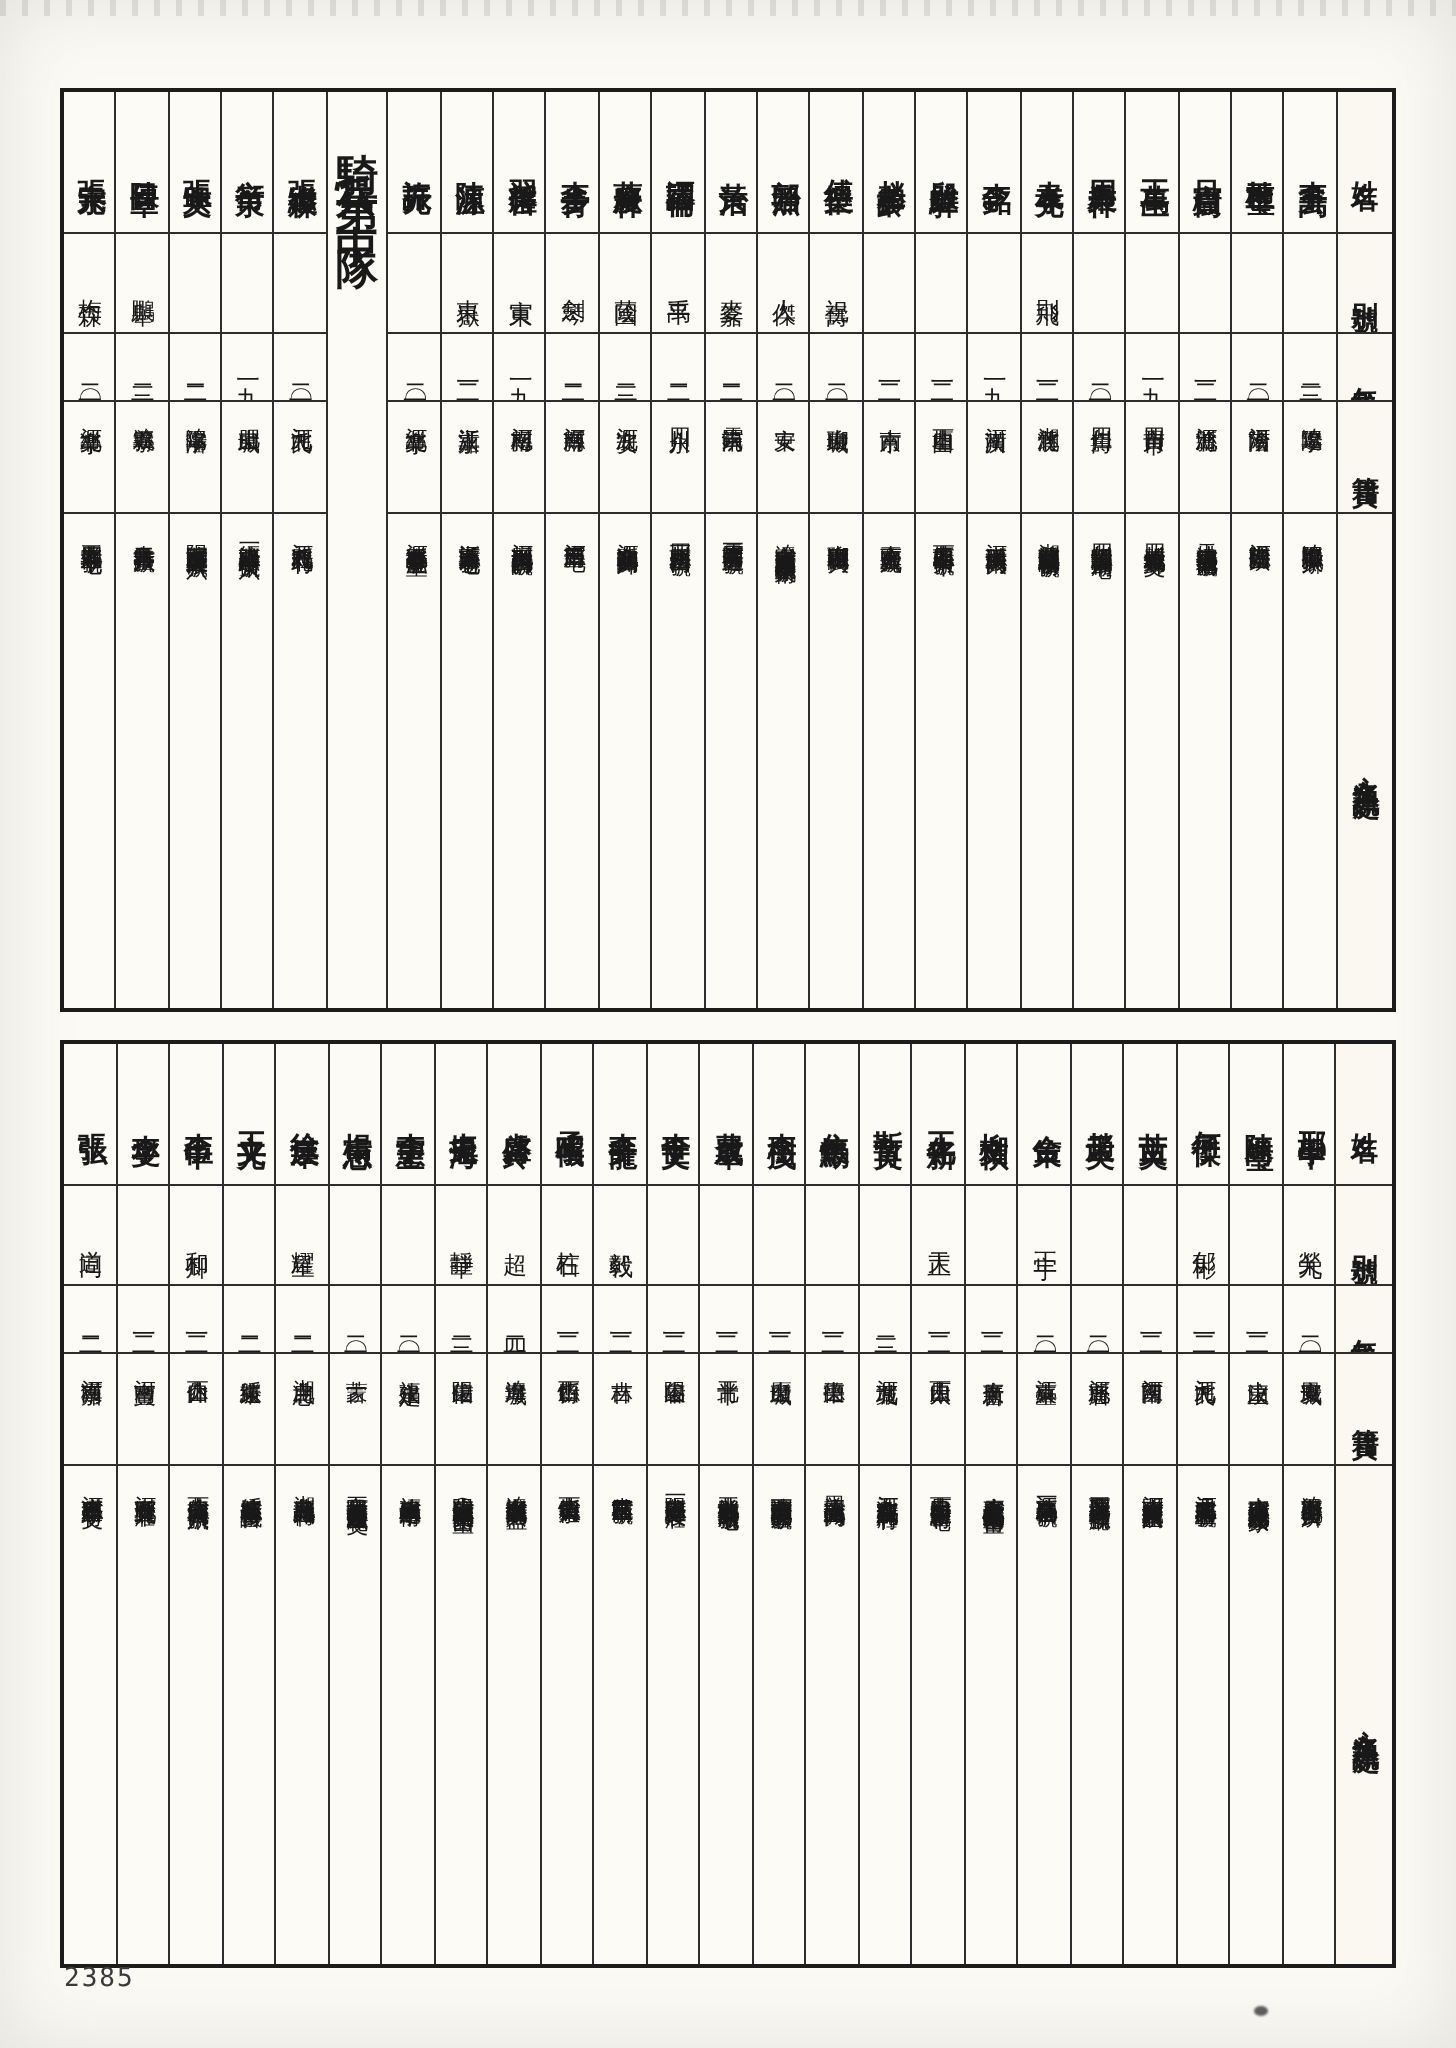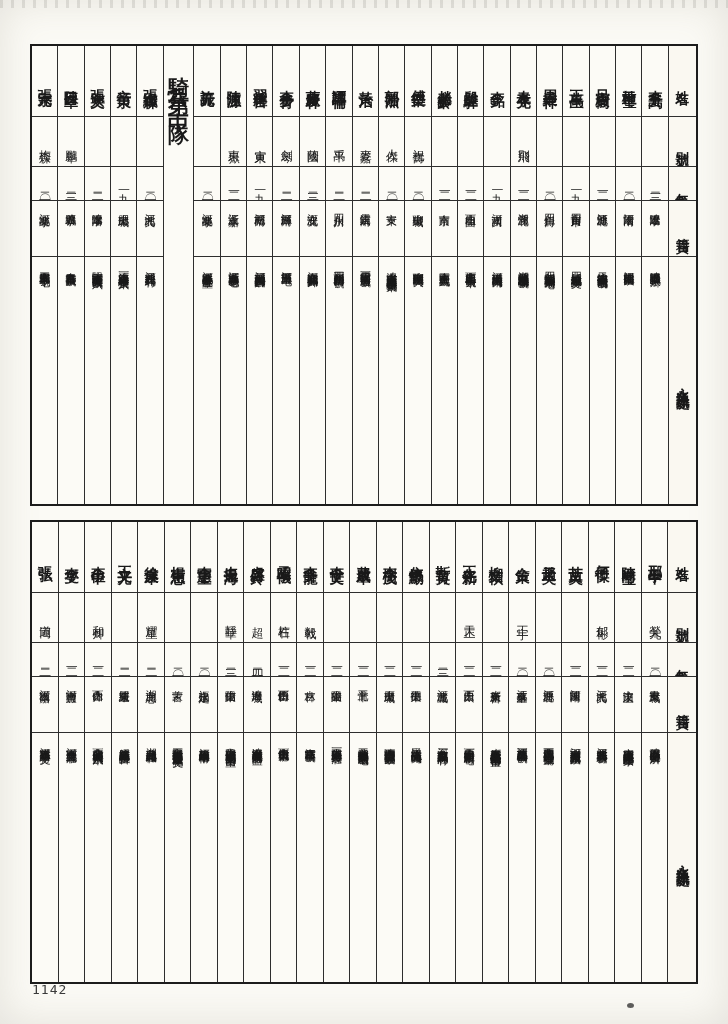--- a/index.html
+++ b/index.html
@@ -933,15 +933,15 @@
           <div class="cell c-origin stretchy">
             <span class="v">河南獲嘉</span>
           </div>
           <div class="cell c-addr stretchy">
             <span class="v">河南省獲嘉縣小呈村交</span>
           </div>
         </div>
       </div>
   </div>
 
-  <div class="page-number">1142</div>
+  <div class="page-number">2385</div>
   <div class="smudge smudge-1"></div>
 </div>
 
 </body></html>

